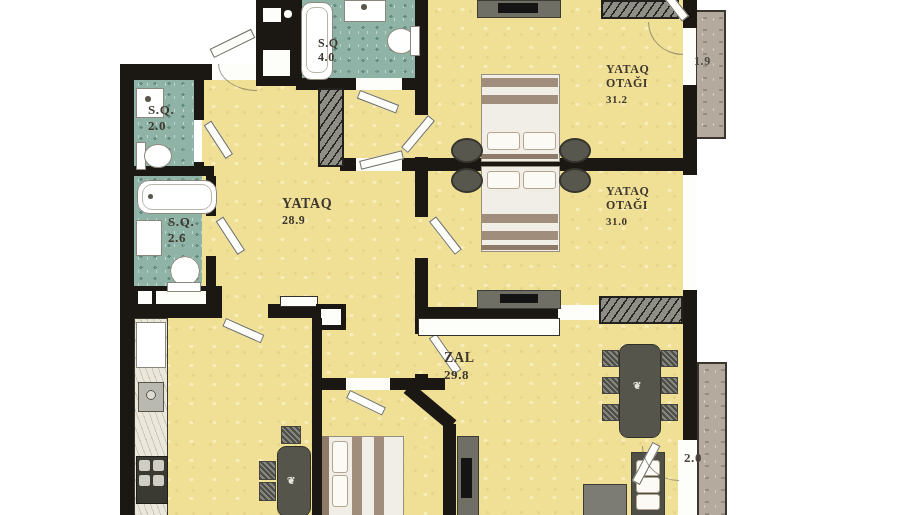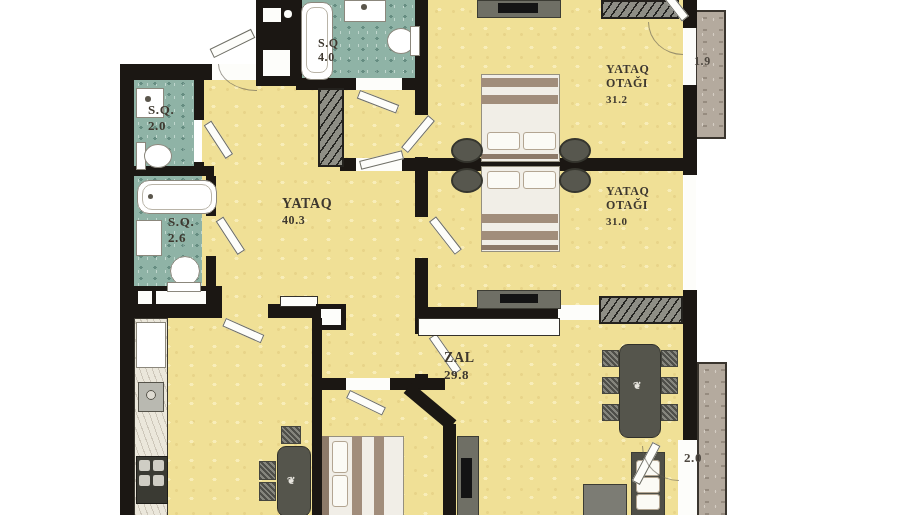--- a/index.html
+++ b/index.html
@@ -225,21 +225,21 @@
   <div class="lbl" style="left:148px;top:102px;width:48px;font-size:13px;">
     <span>S.Q.</span>
     <span>2.0</span>
   </div>
   <div class="lbl" style="left:168px;top:214px;width:52px;font-size:13px;">
     <span>S.Q.</span>
     <span>2.6</span>
   </div>
   <div class="lbl" style="left:282px;top:196px;width:68px;font-size:14px;">
     <span>YATAQ</span>
-    <span style="font-size:12px;">40.3</span>
+    <span style="font-size:12px;">28.9</span>
   </div>
   <div class="lbl" style="left:606px;top:62px;width:72px;font-size:12px;">
     <span>YATAQ</span>
     <span>OTAĞI</span>
     <span style="font-size:11px;margin-top:2px;">31.2</span>
   </div>
   <div class="lbl" style="left:606px;top:184px;width:72px;font-size:12px;">
     <span>YATAQ</span>
     <span>OTAĞI</span>
     <span style="font-size:11px;margin-top:2px;">31.0</span>

